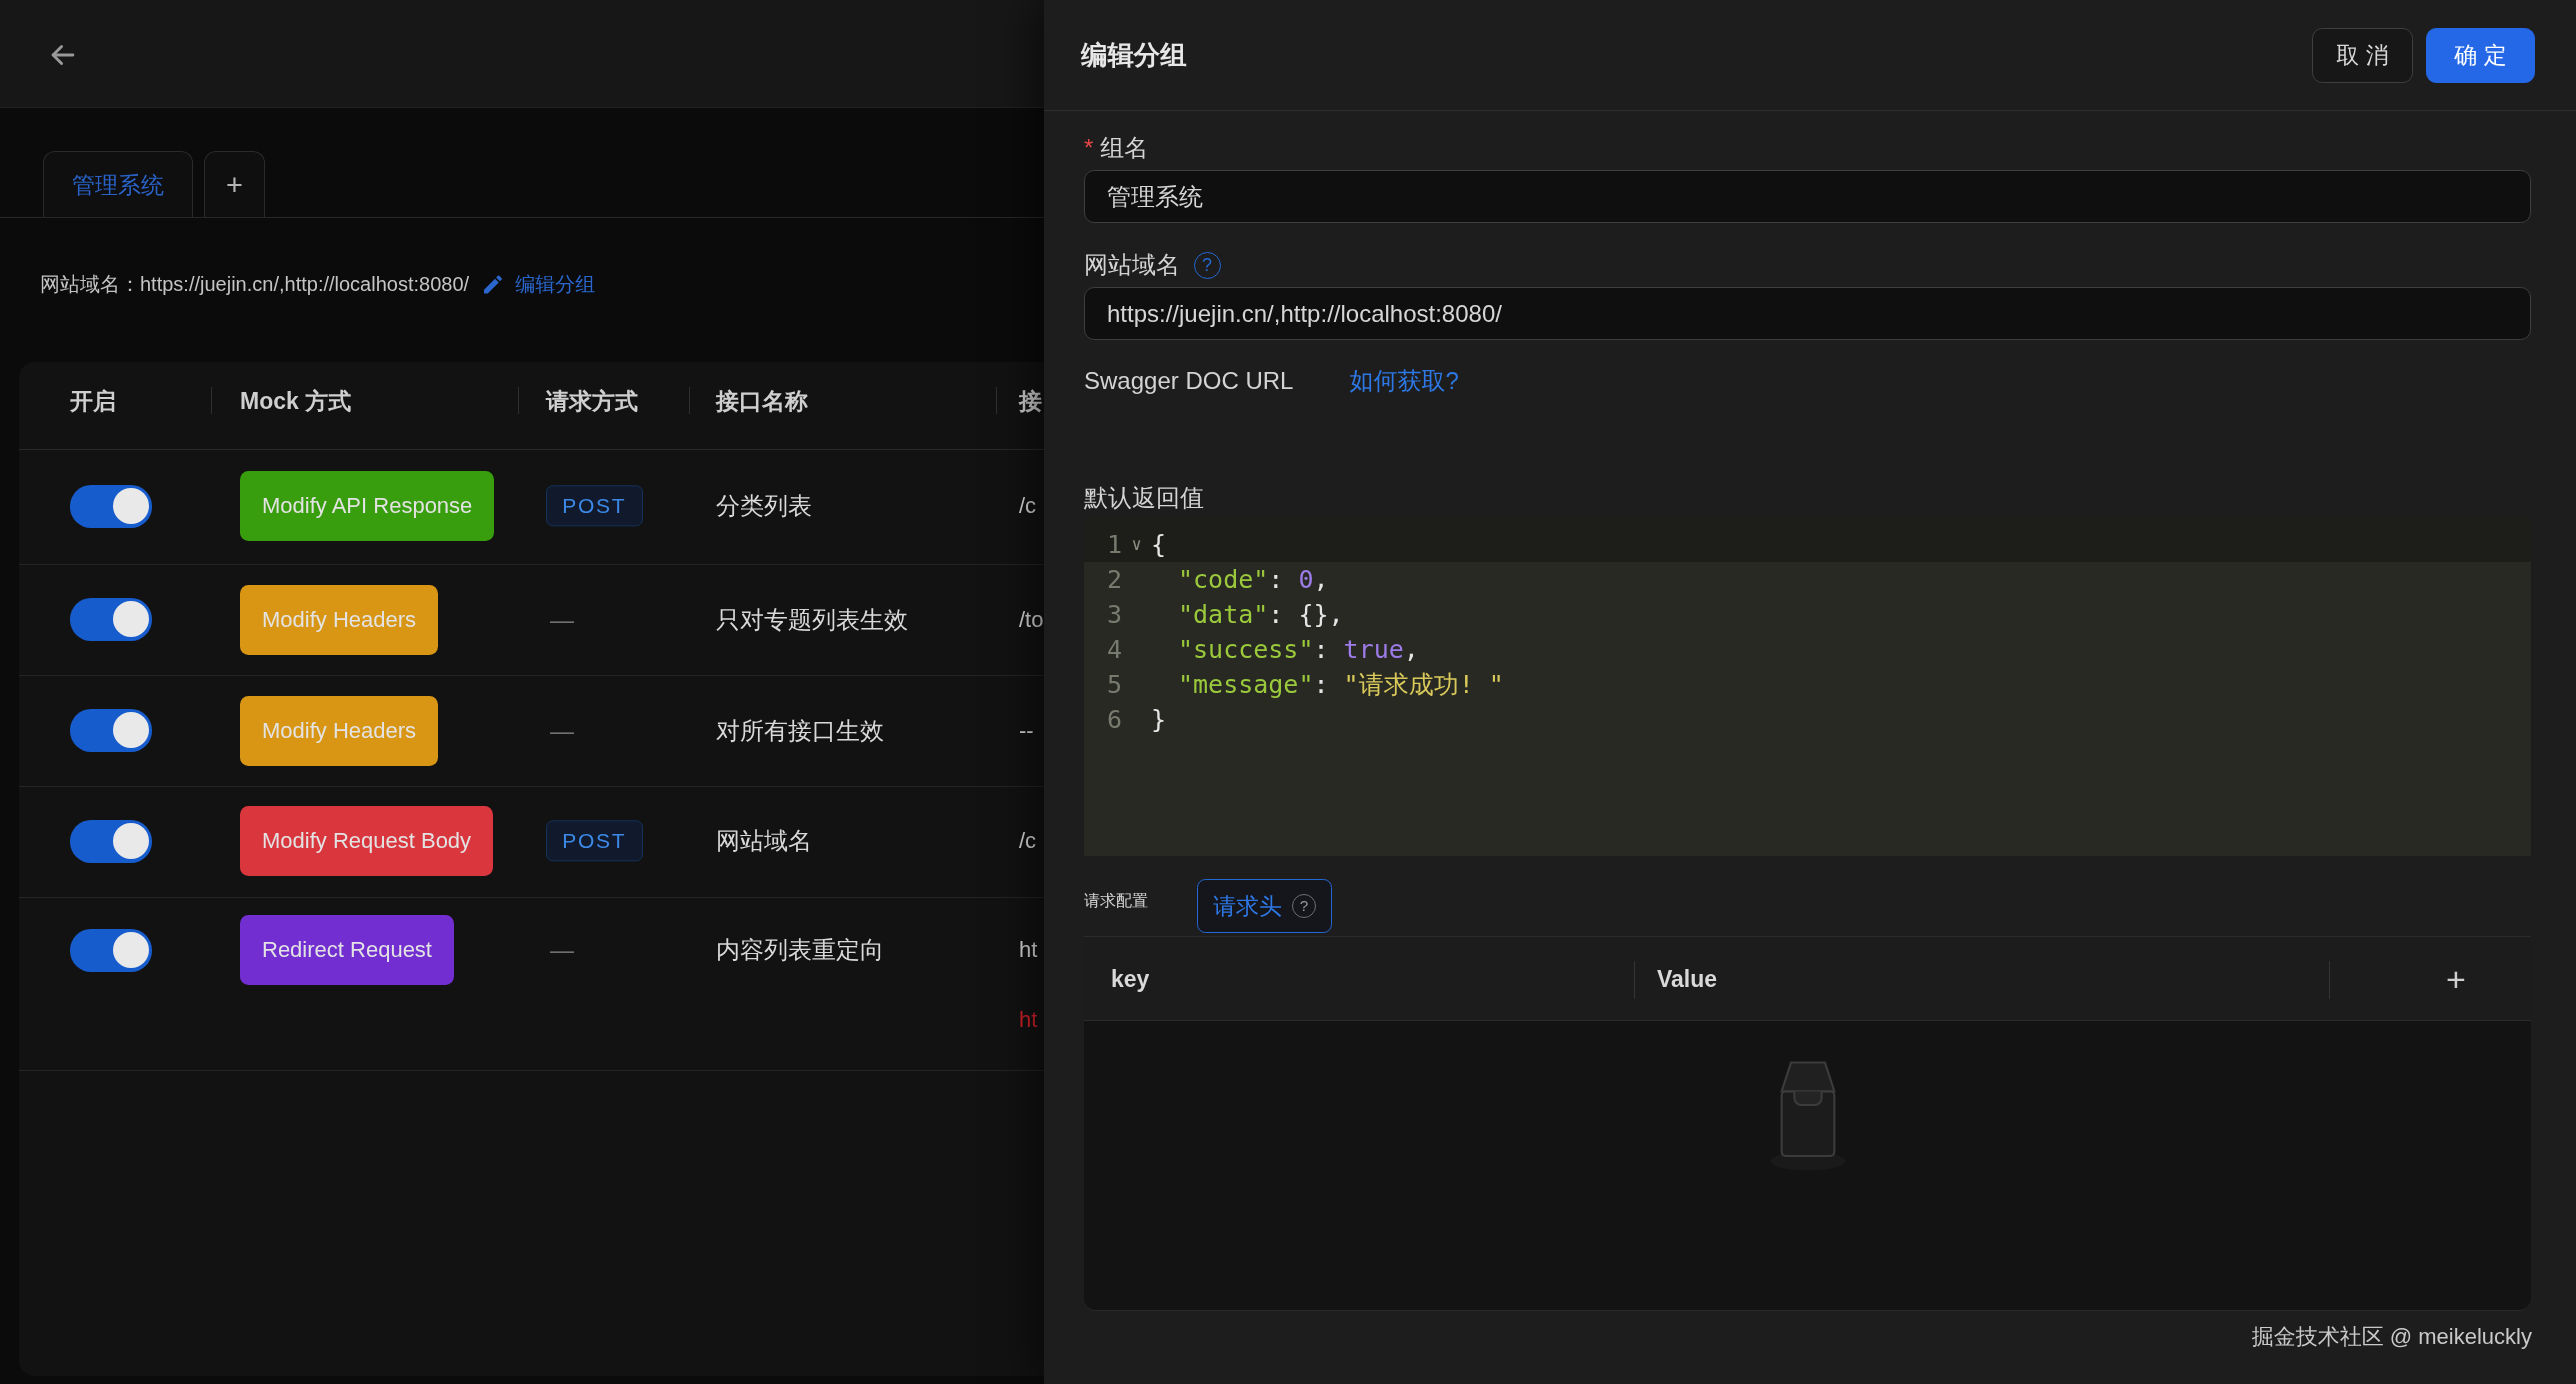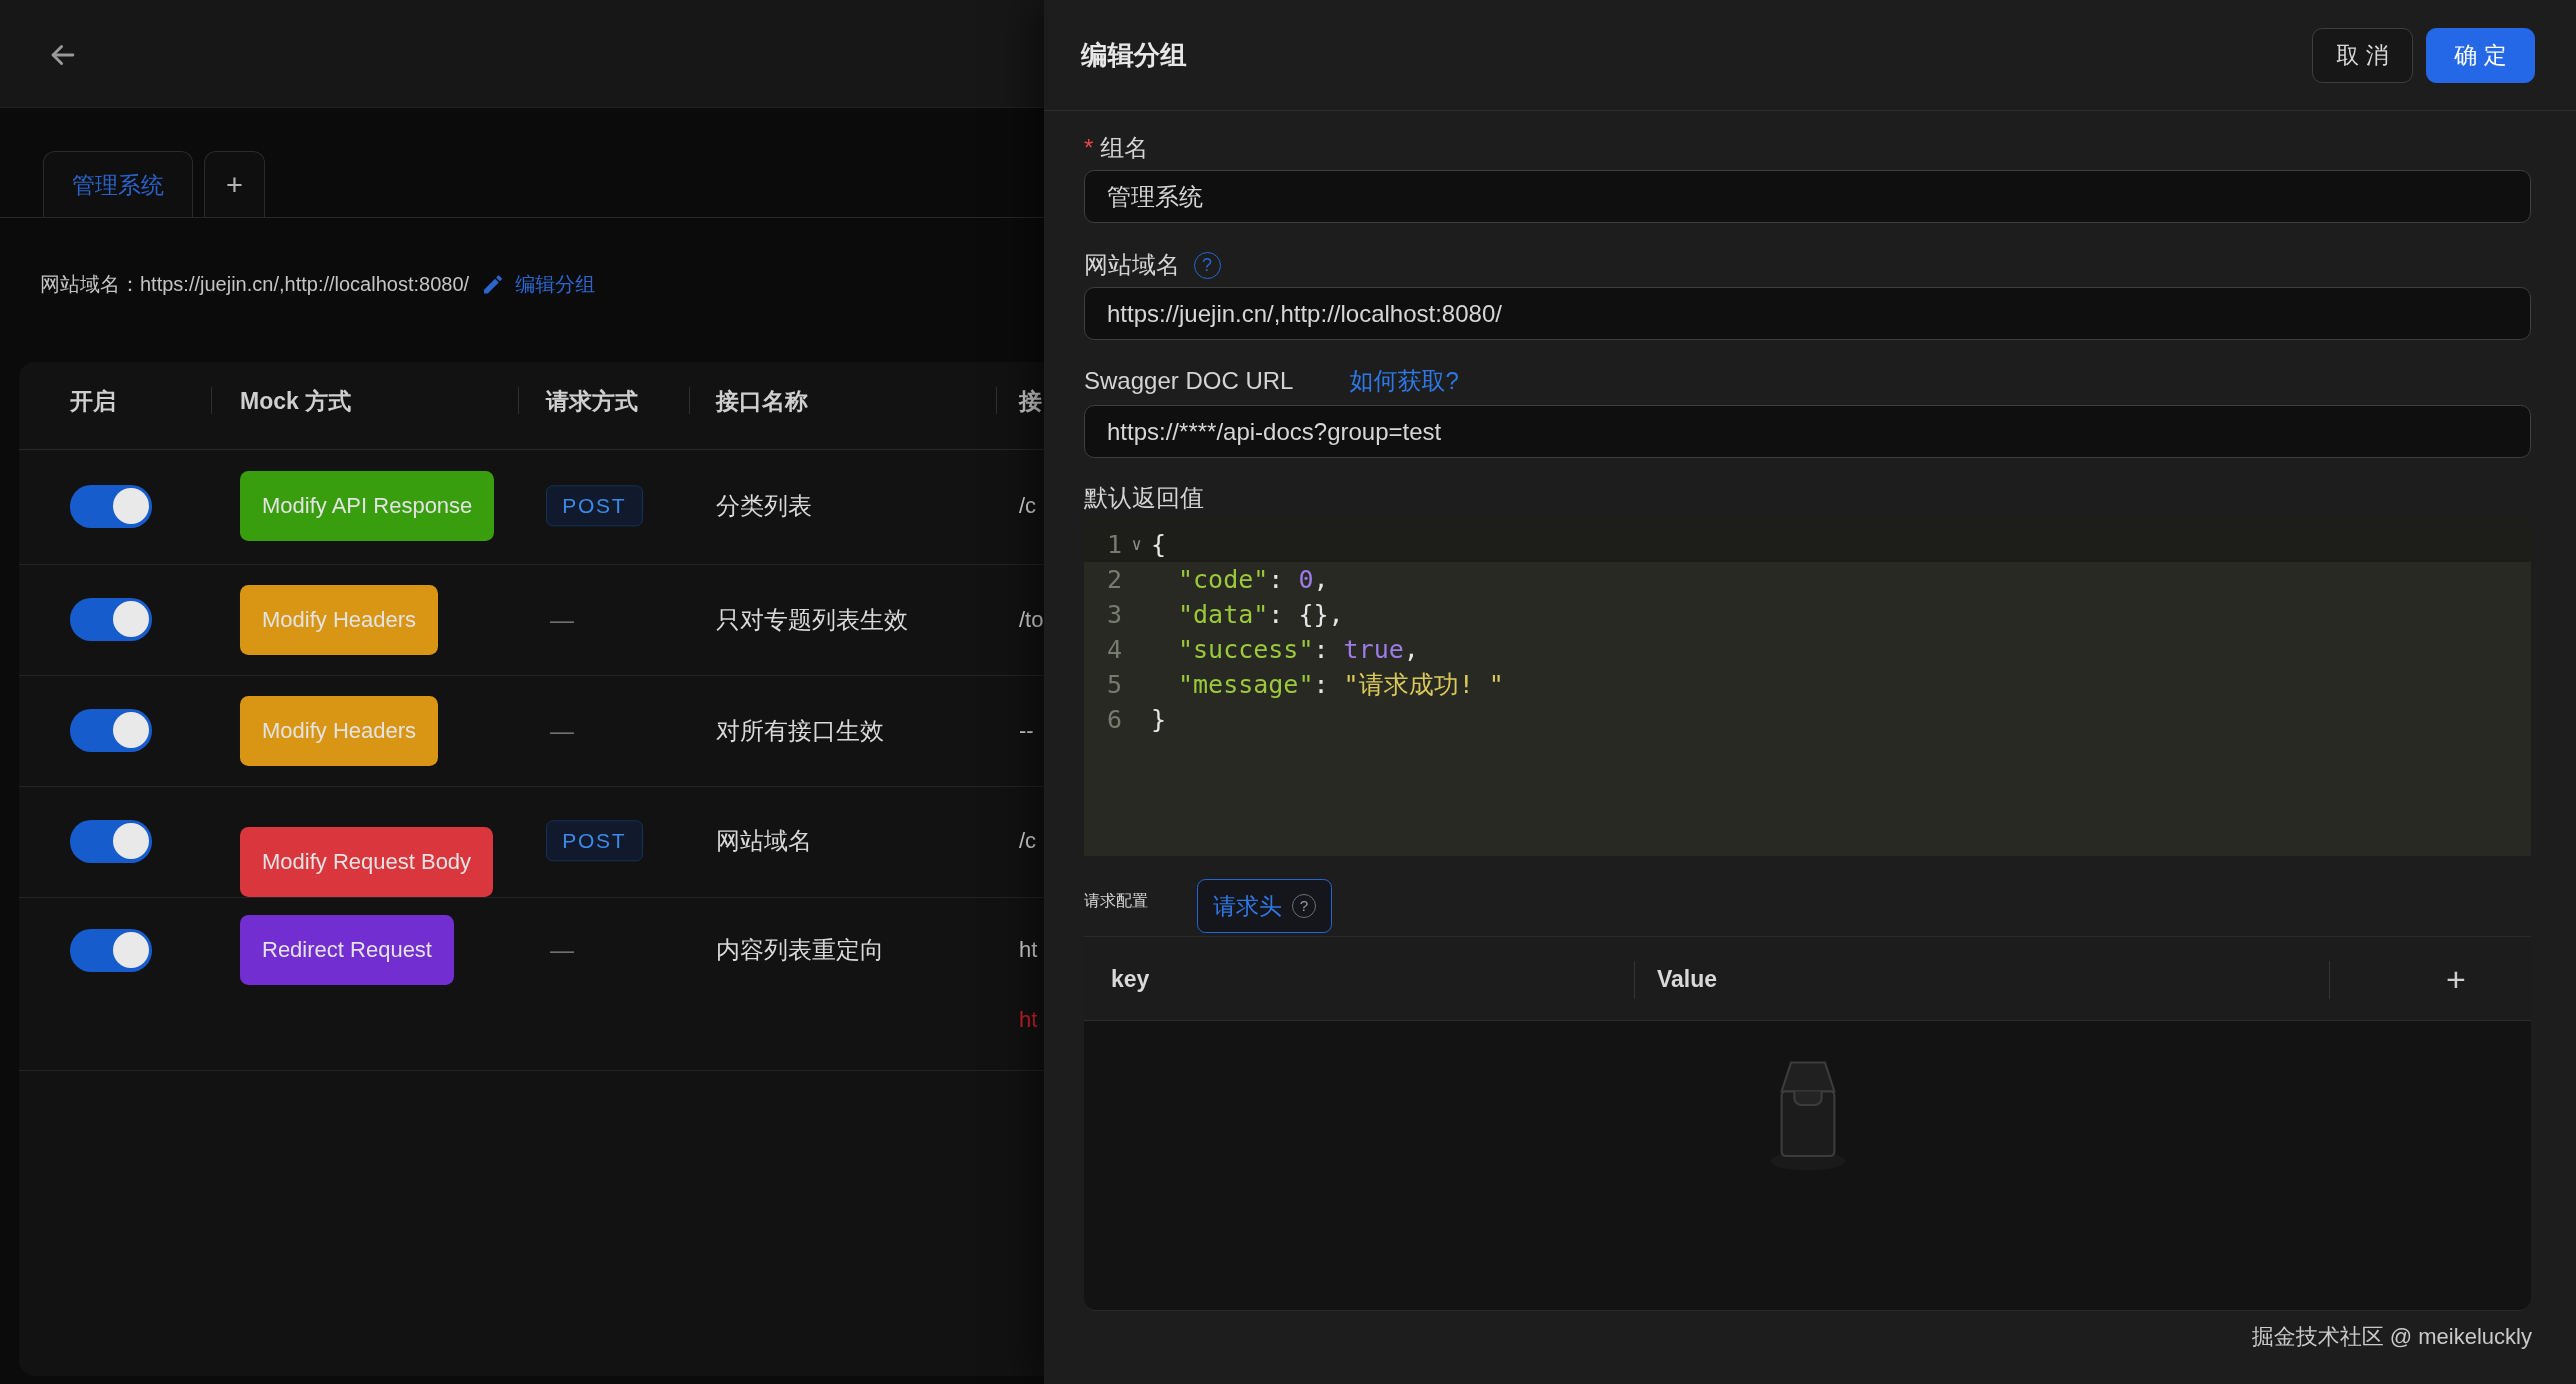--- a/index.html
+++ b/index.html
@@ -135,21 +135,21 @@
       </div>
       <div>
         <div class="switch" style="left: 70px; top: 709px;"></div>
         <span class="badge" style="left: 240px; top: 731px; background: rgb(216, 150, 20);">Modify Headers</span>
         <span class="dash" style="left: 550px; top: 731px;">—</span>
         <span class="cell-name" style="left: 716px; top: 731px;">对所有接口生效</span>
         <span class="cell-url" style="left: 1019px; top: 731px;">--</span>
       </div>
       <div>
         <div class="switch" style="left: 70px; top: 820px;"></div>
-        <span class="badge" style="left: 240px; top: 841px; background: rgb(217, 54, 62); margin-top: 21px;">Modify Request Body</span>
+        <span class="badge" style="left: 240px; top: 841px; background: rgb(217, 54, 62);">Modify Request Body</span>
         <span class="method-tag" style="left: 546px; top: 841px;">POST</span>
         <span class="cell-name" style="left: 716px; top: 841px;">网站域名</span>
         <span class="cell-url" style="left: 1019px; top: 841px;">/c</span>
       </div>
       <div>
         <div class="switch" style="left: 70px; top: 929px;"></div>
         <span class="badge" style="left: 240px; top: 950px; background: rgb(114, 46, 209);">Redirect Request</span>
         <span class="dash" style="left: 550px; top: 950px;">—</span>
         <span class="cell-name" style="left: 716px; top: 950px;">内容列表重定向</span>
         <span class="cell-url" style="left: 1019px; top: 950px;">ht</span>
@@ -178,21 +178,20 @@
     <div class="fld-label" style="left:40px; top:265px;">
       <span>网站域名</span>
       <span class="q-icon">?</span>
     </div>
     <input class="fld-input" style="top: 287px;" value="https://juejin.cn/,http://localhost:8080/">
 
     <div class="fld-label" style="left:40px; top:381px;gap:37px;">
       <span>Swagger DOC URL</span>
       <span class="link" style="margin-left:19px;">如何获取?</span>
     </div>
-    <input class="fld-input" style="top: 405px;" value="https://****/api-docs?group=test">
 
     <div class="fld-label" style="left:40px; top:498px;">
       <span>默认返回值</span>
     </div>
     <div class="editor">
       <div class="ed-top"></div>
       <div id="code-host">
           <div class="cl active">
             <span class="cl-num">1</span>
             <span class="cl-fold">∨</span>

